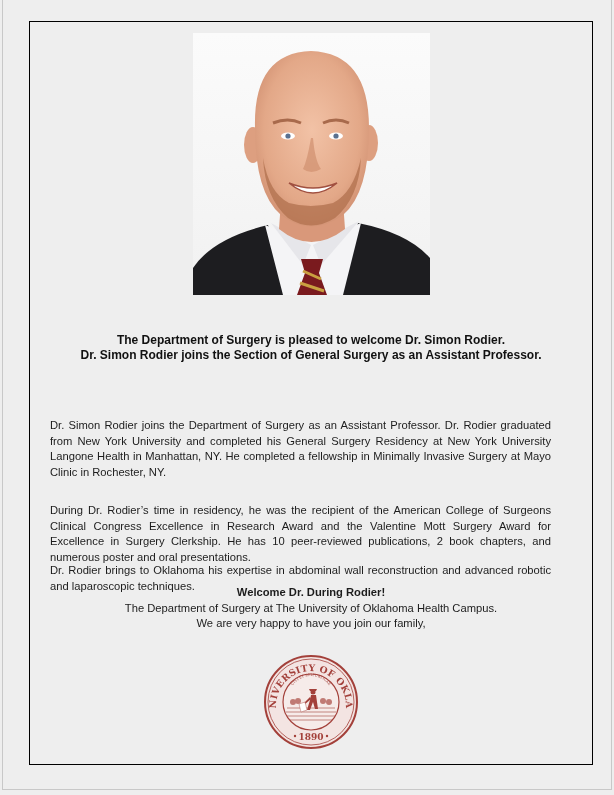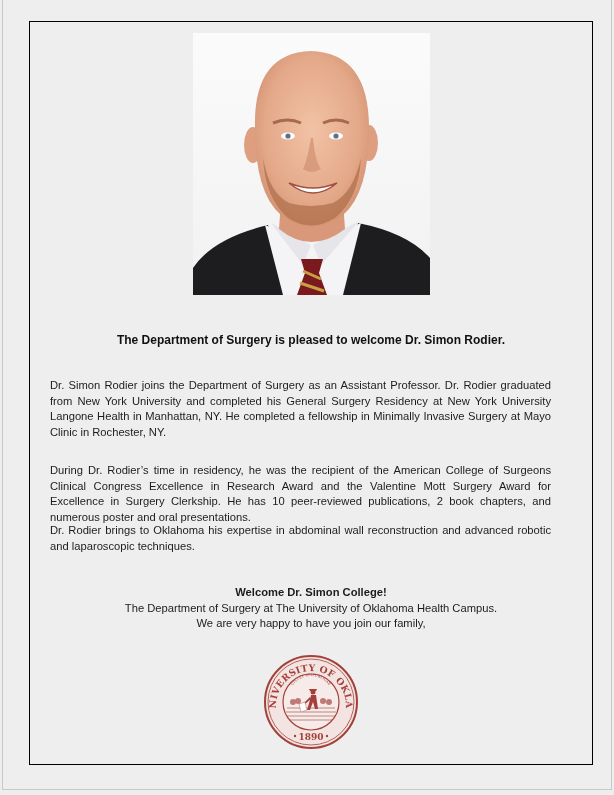--- a/index.html
+++ b/index.html
@@ -58,20 +58,21 @@
     color: #111;
   }
   .para {
     position: absolute;
     left: 20px;
     width: 501px;
     font-size: 11.2px;
     line-height: 15.5px;
     text-align: justify;
     color: #1c1c1c;
+    margin-top: 40px;
   }
   .p1 { top: 356px; }
   .p2 { top: 441px; }
   .p3 { top: 501px; }
   .closing {
     position: absolute;
     left: 0;
     width: 100%;
     top: 563px;
     text-align: center;
@@ -137,28 +138,29 @@
         <circle cx="143" cy="103" r="2.6" fill="#5a7190"></circle>
 
         <path d="M118 105 Q114 128 110 136 Q118 142 128 136 Q122 128 120 105" fill="#d0906f" opacity="0.7"></path>
 
         <path d="M96 150 Q120 170 144 150 Q120 160 96 150 Z" fill="#fff" stroke="#a05040" stroke-width="1.5"></path>
       </svg>
     </div>
 
     <div class="heading">
       <div>The Department of Surgery is pleased to welcome Dr. Simon Rodier.</div>
+      <div>Dr. Simon Rodier joins the Section of General Surgery as an Assistant Professor.</div>
     </div>
 
     <div class="para p1">Dr. Simon Rodier joins the Department of Surgery as an Assistant Professor. Dr. Rodier graduated from New York University and completed his General Surgery Residency at New York University Langone Health in Manhattan, NY. He completed a fellowship in Minimally Invasive Surgery at Mayo Clinic in Rochester, NY.</div>
     <div class="para p2">During Dr. Rodier’s time in residency, he was the recipient of the American College of Surgeons Clinical Congress Excellence in Research Award and the Valentine Mott Surgery Award for Excellence in Surgery Clerkship. He has 10 peer-reviewed publications, 2 book chapters, and numerous poster and oral presentations.</div>
     <div class="para p3">Dr. Rodier brings to Oklahoma his expertise in abdominal wall reconstruction and advanced robotic and laparoscopic techniques.</div>
 
     <div class="closing">
-      <div class="bold">Welcome Dr. Simon College!</div>
+      <div class="bold">Welcome Dr. During Rodier!</div>
       <div>The Department of Surgery at The University of Oklahoma Health Campus.</div>
       <div>We are very happy to have you join our family,</div>
     </div>
 
     <div class="seal">
       <svg width="96" height="96" viewBox="0 0 96 96" xmlns="http://www.w3.org/2000/svg">
         <defs>
           <path id="arcTop" d="M 13 52 A 35 35 0 1 1 83 52"></path>
           <path id="arcMotto" d="M 26 44 A 22 22 0 0 1 70 44"></path>
         </defs>

